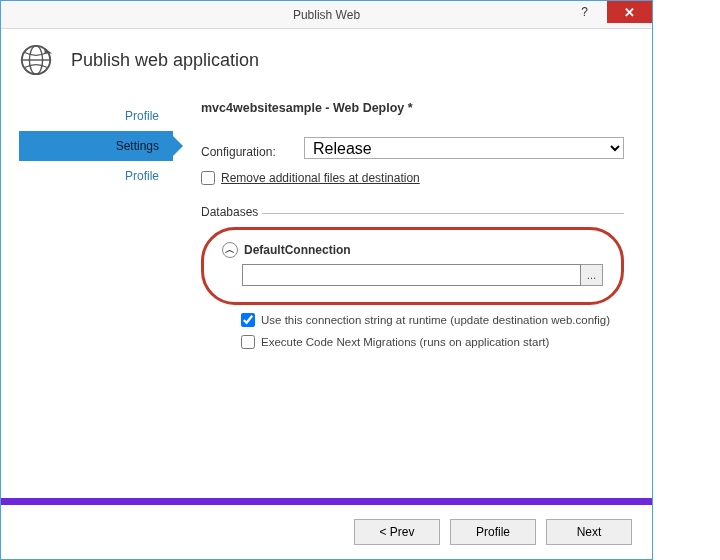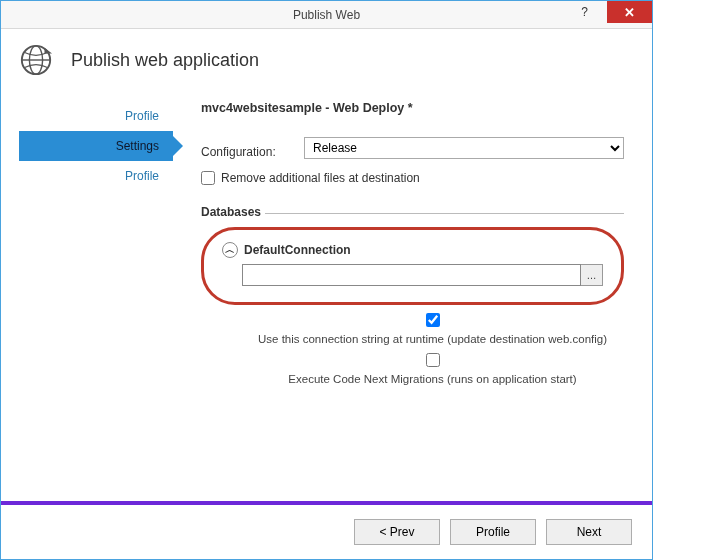--- a/index.html
+++ b/index.html
@@ -119,36 +119,37 @@
     margin-bottom: 12px;
     gap: 8px;
   }
   .form-label { width: 95px; }
   select.config-select {
     flex: 1;
     height: 22px;
     border: 1px solid #aaa;
     background: #fff;
     font-family: inherit;
-    font-size: 12px;
+    font-size: 16px;
     padding: 1px 4px;
   }
   .chk-row {
     display: flex;
     align-items: center;
     gap: 6px;
     margin-bottom: 20px;
     margin-left: 0px;
+    text-decoration: underline;
   }
   input[type=checkbox] {
     width: 14px; height: 14px;
     margin:0;
   }
   .section-head {
-    font-weight: bold;
+    font-weight: normal;
     display: flex;
     align-items: center;
     gap: 4px;
     margin-bottom: 8px;
   }
   .section-head .line {
     flex: 1;
     height: 1px;
     background: #bbb;
     margin-top: 3px;
@@ -198,24 +199,23 @@
     font-size: 10px;
     cursor:pointer;
   }
   .sub-chk {
     display:flex;
     align-items:center;
     gap:6px;
     margin: 8px 0 6px 40px;
     font-size: 11.5px;
     color:#444;
-    flex-direction:column;
   }
   .button-bar {
-    border-top: 4px solid #6d28d9;
+    border-top: 7px solid #6d28d9;
     padding: 14px 20px;
     display: flex;
     justify-content: flex-end;
     gap: 10px;
   }
   .btn {
     min-width: 86px;
     height: 26px;
     background: #efefef;
     border: 1px solid #adadad;

